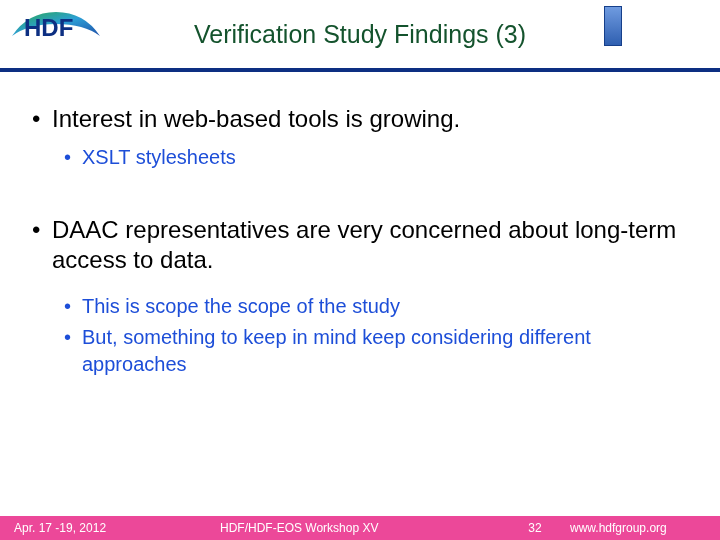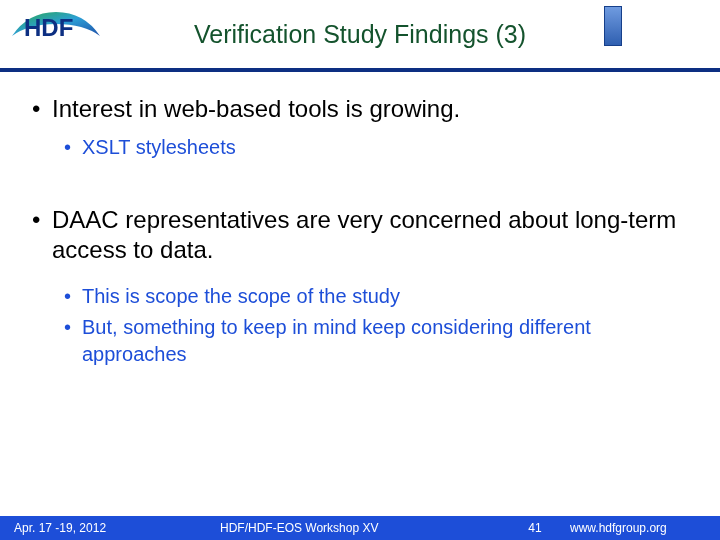--- a/index.html
+++ b/index.html
@@ -41,21 +41,21 @@
     height: 40px;
     border: 1px solid #163f8a;
     background: linear-gradient(to bottom, #6f9be0, #2f5fb0);
   }
   .rule {
     height: 4px;
     background: #0d2f82;
     margin: 0;
   }
   .content {
-    padding: 22px 28px 0 28px;
+    padding: 32px 28px 0 28px;
   }
   ul.top {
     list-style: none;
   }
   ul.top > li {
     position: relative;
     padding-left: 24px;
     font-size: 24px;
     line-height: 1.25;
     margin-bottom: 10px;
@@ -88,21 +88,21 @@
     top: 0;
     font-size: 20px;
   }
   .gap { height: 18px; }
   .footer {
     position: absolute;
     left: 0;
     right: 0;
     bottom: 0;
     height: 24px;
-    background: #1d4ed8;
+    background: #ec4899;
     color: #ffffff;
     display: flex;
     align-items: center;
     font-size: 12px;
   }
   .footer .date { padding-left: 14px; flex: 0 0 auto; width: 220px; }
   .footer .mid  { flex: 1 1 auto; }
   .footer .num  { flex: 0 0 auto; width: 70px; text-align: center; }
   .footer .url  { flex: 0 0 auto; width: 150px; text-align: left; padding-right: 0; }
 </style>
@@ -145,15 +145,15 @@
         <li>This is scope the scope of the study</li>
         <li>But, something to keep in mind keep considering different approaches</li>
       </ul>
     </li>
   </ul>
 </div>
 
 <div class="footer">
   <div class="date">Apr. 17 -19, 2012</div>
   <div class="mid">HDF/HDF-EOS Workshop XV</div>
-  <div class="num">41</div>
+  <div class="num">32</div>
   <div class="url">www.hdfgroup.org</div>
 </div>
 
 </body></html>

